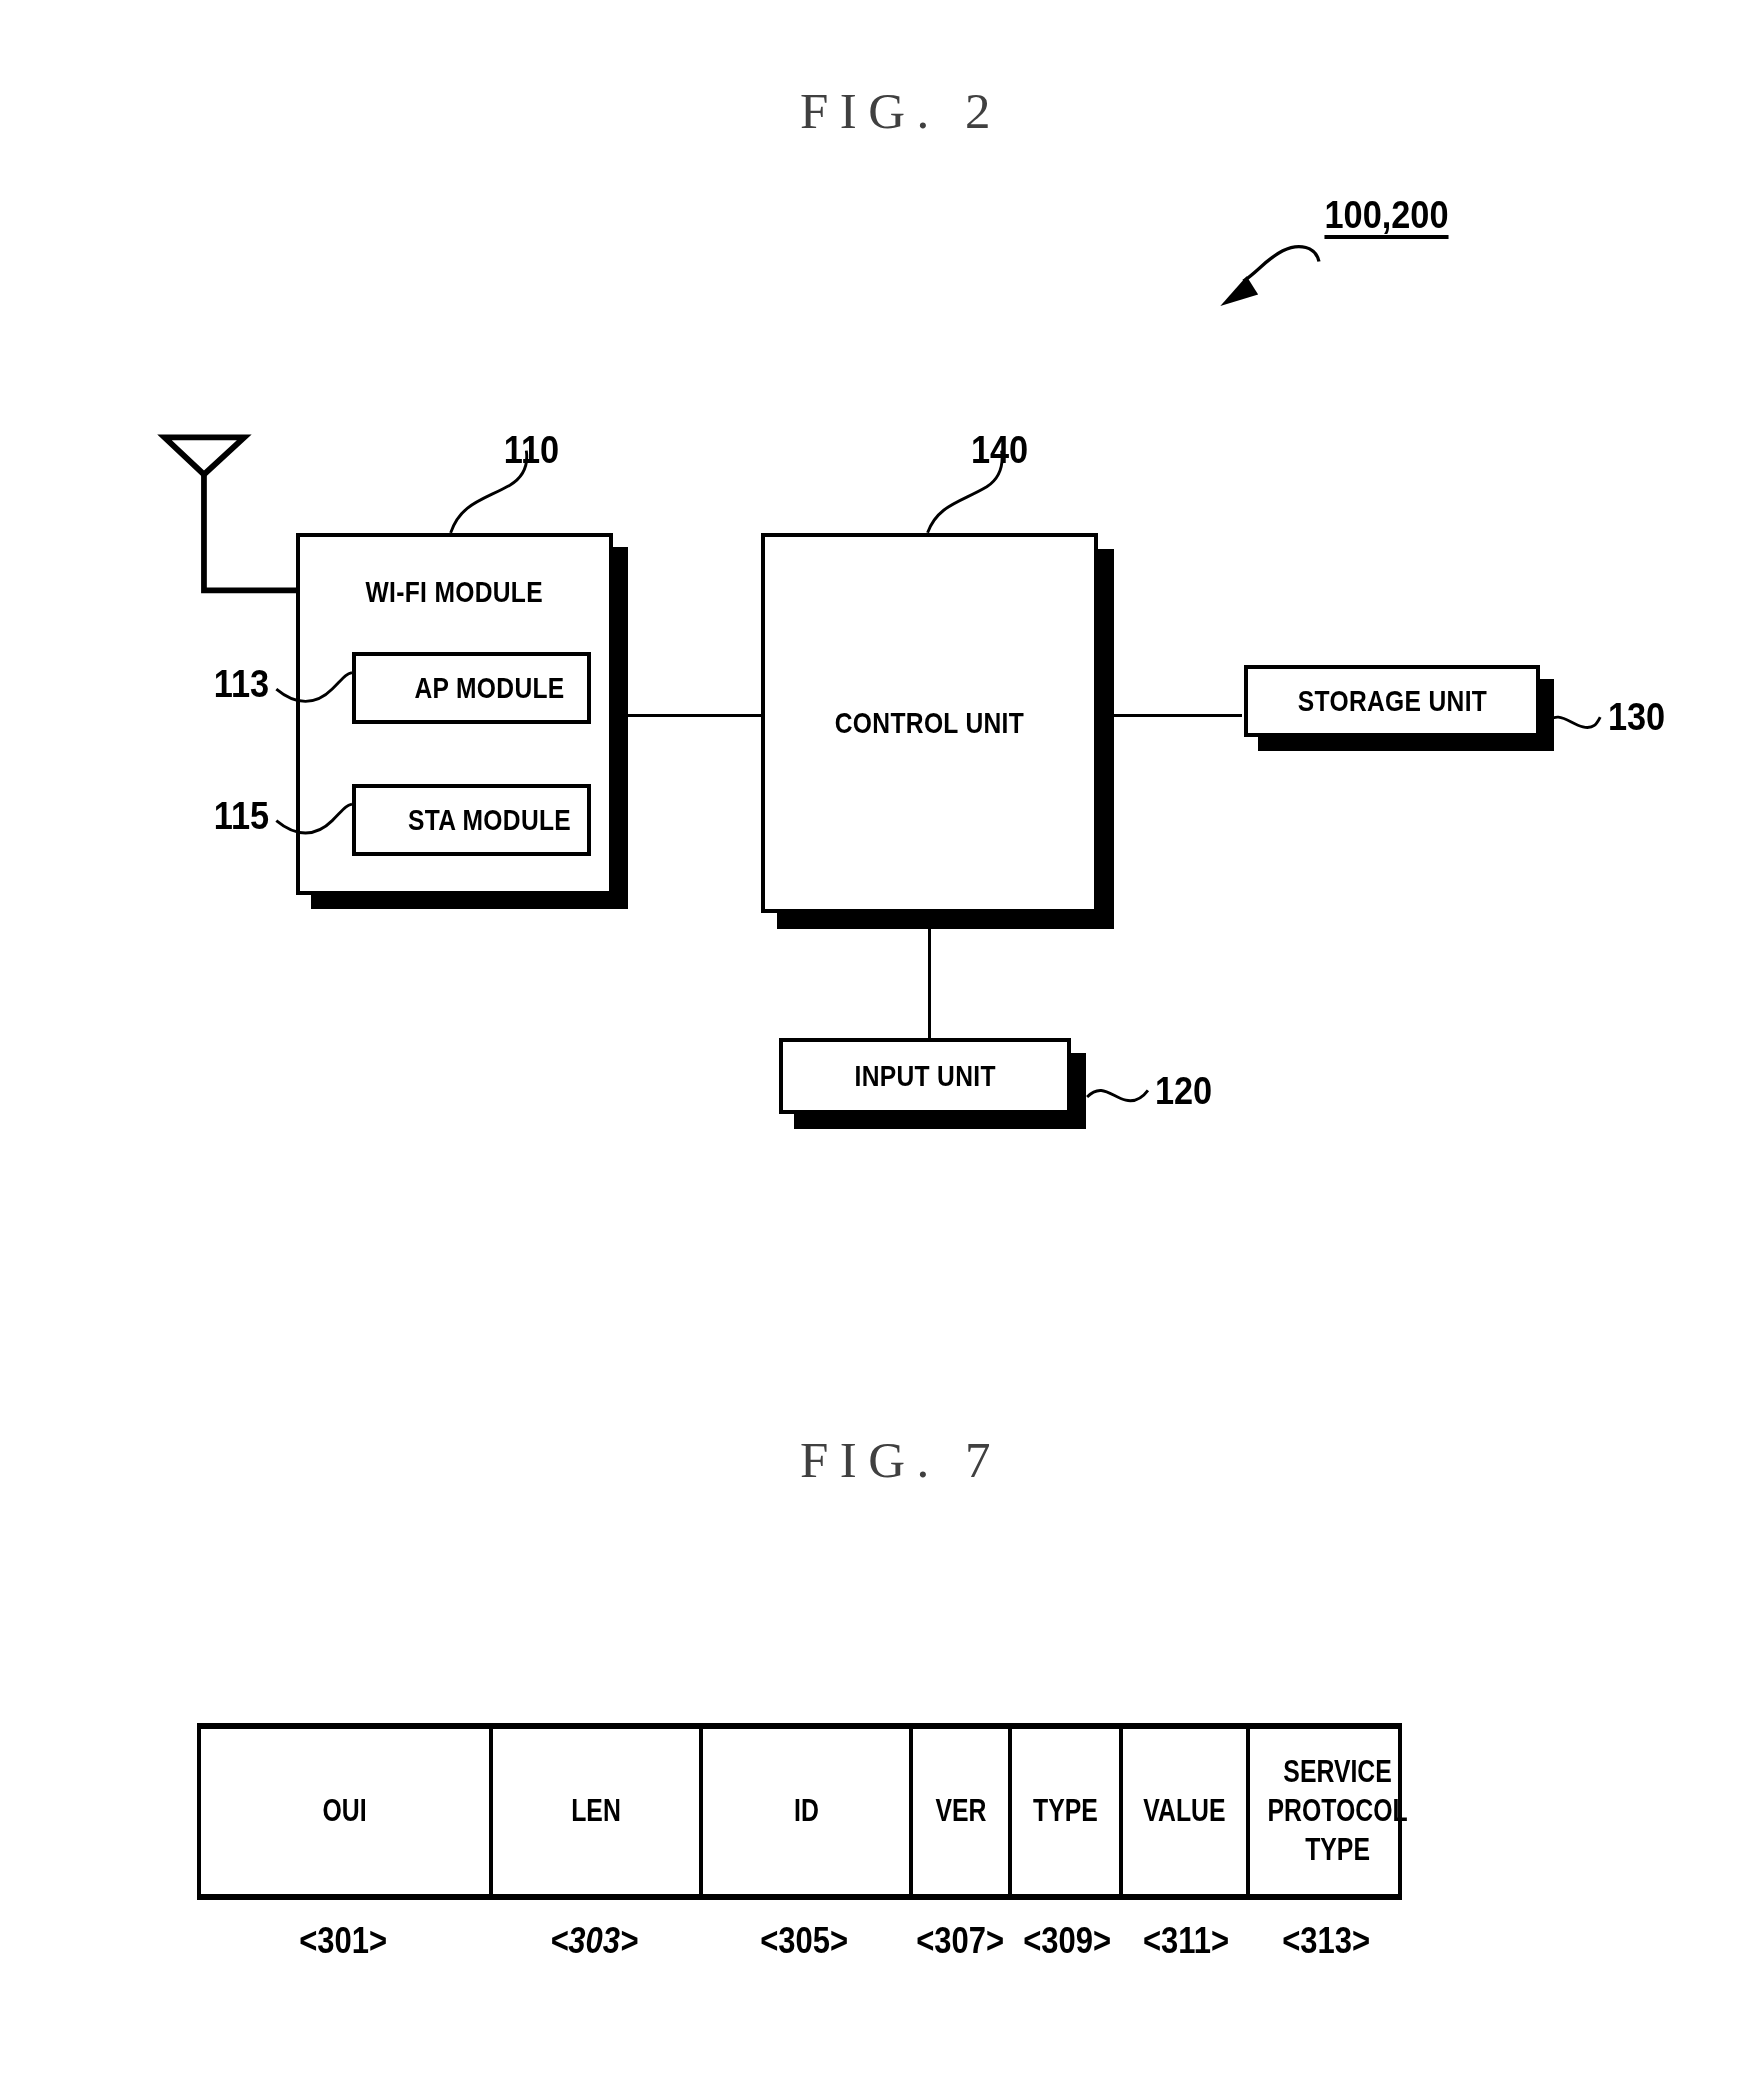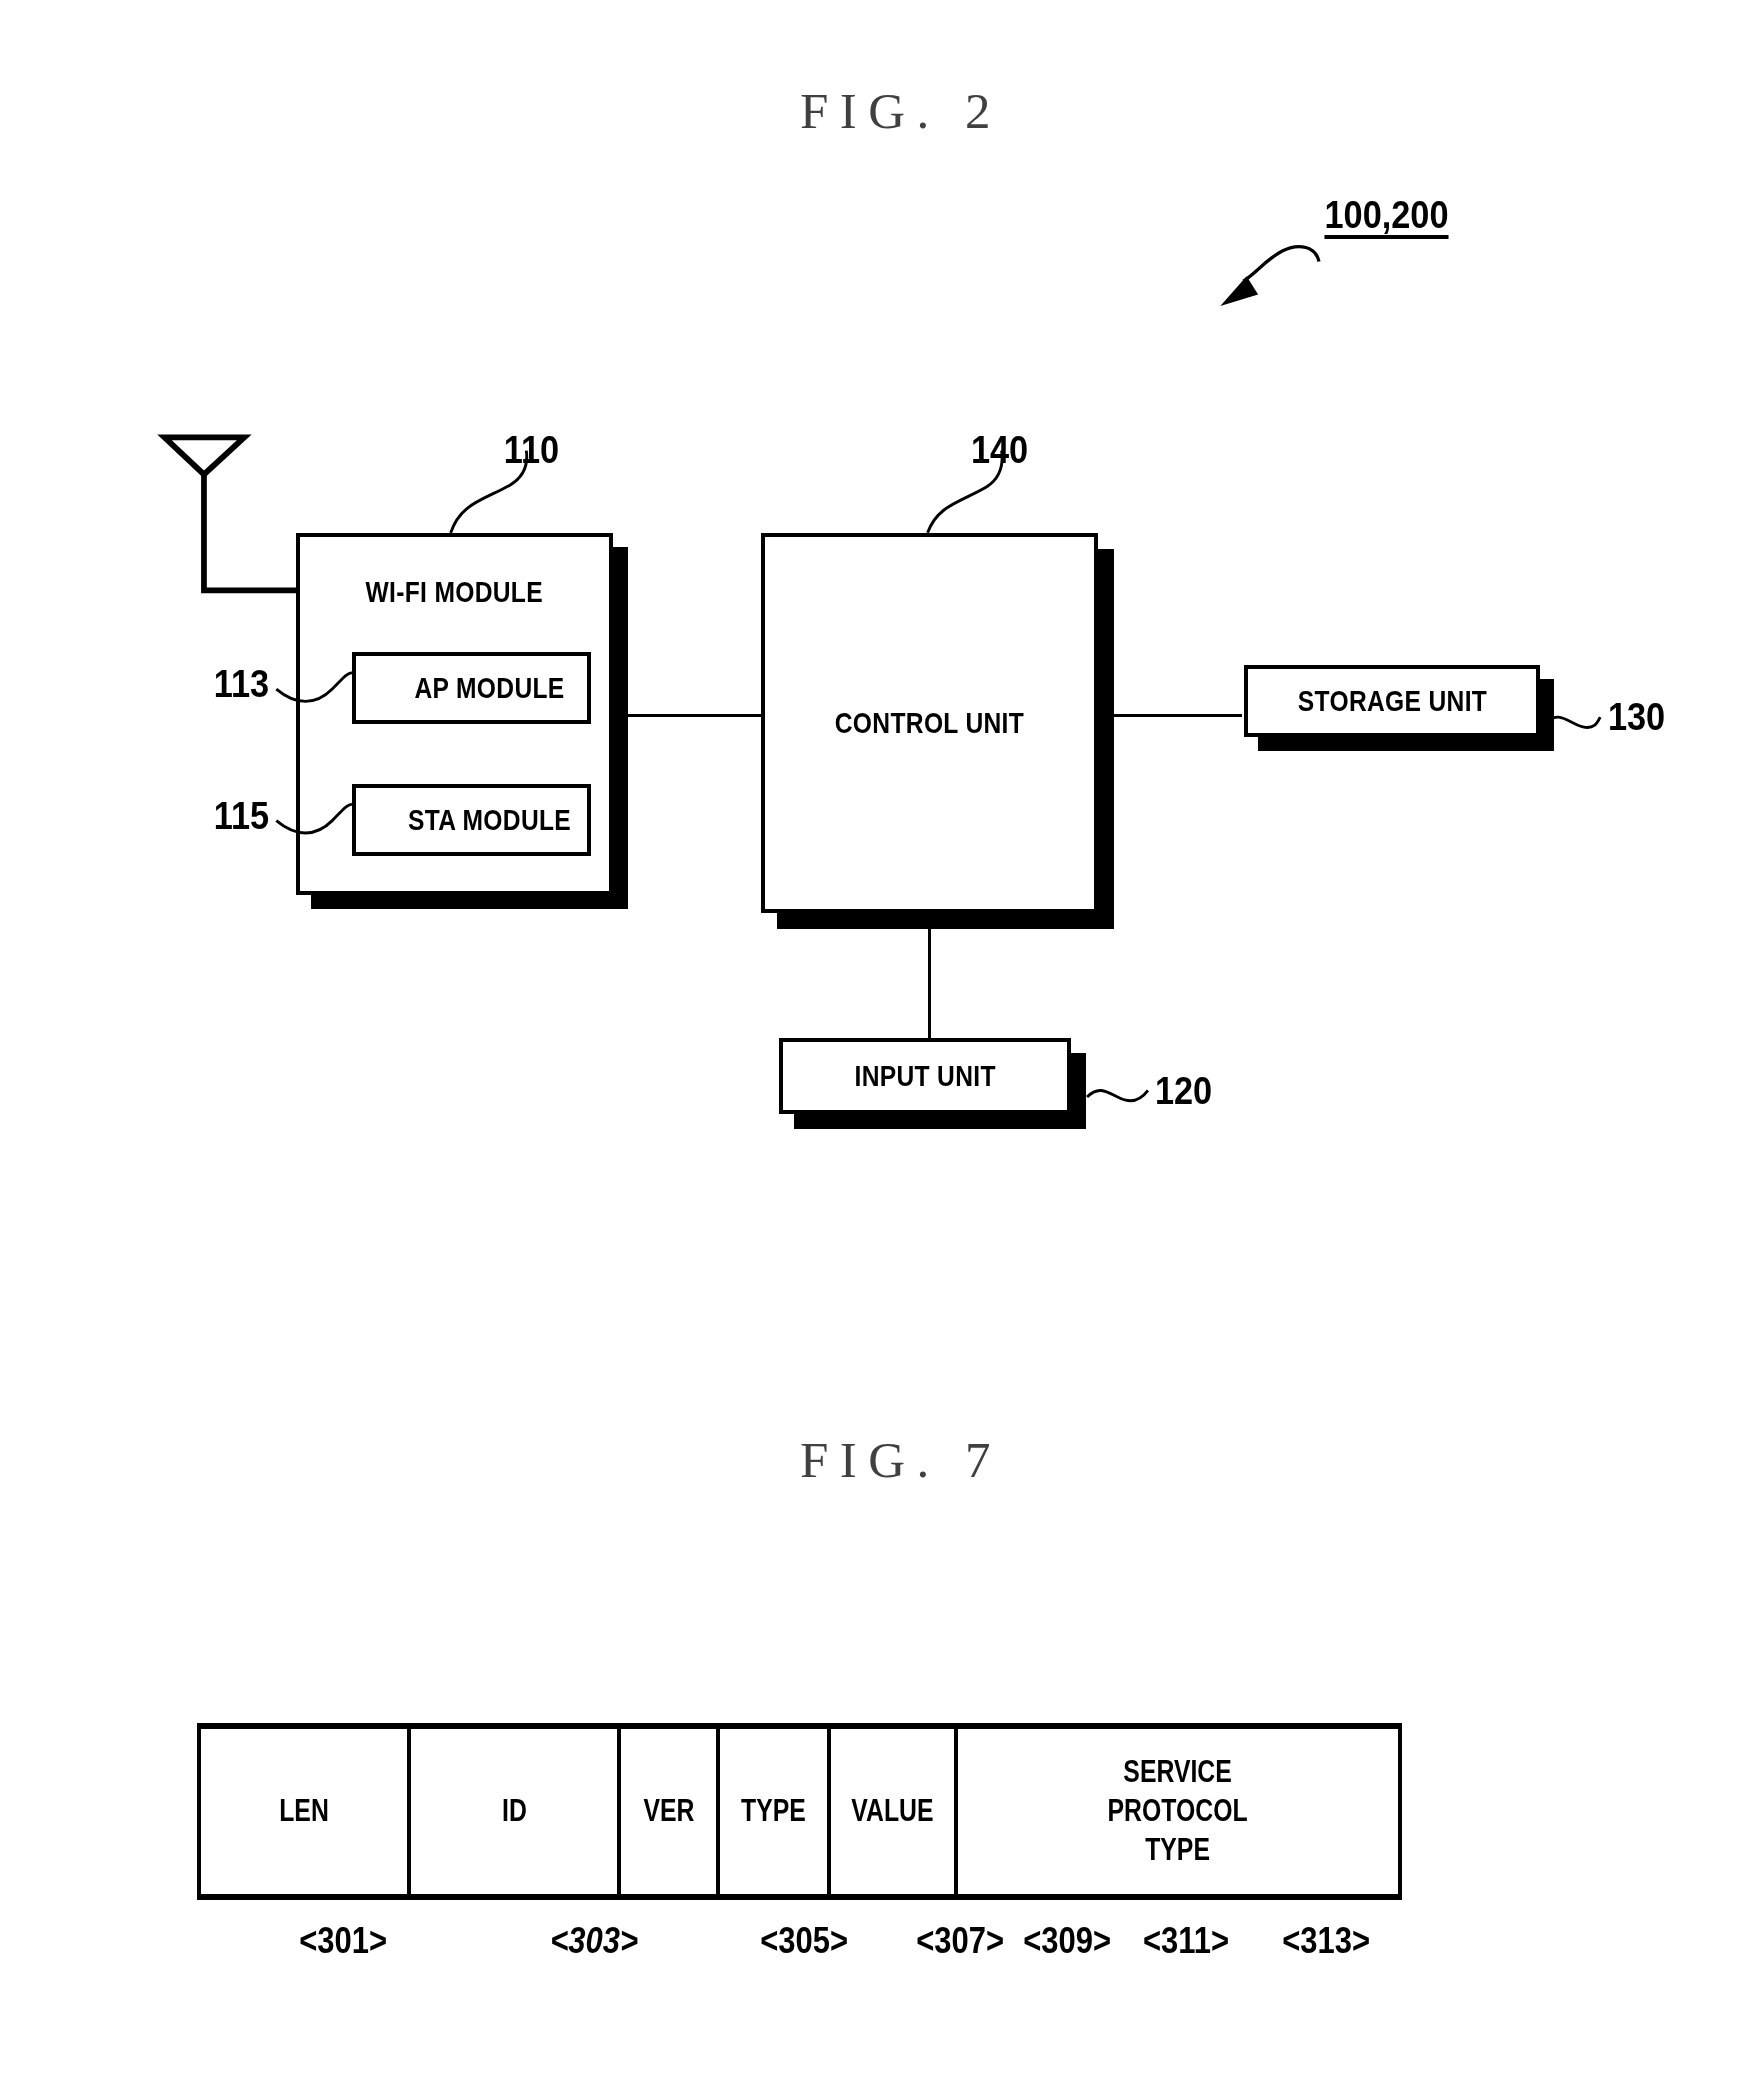--- a/index.html
+++ b/index.html
@@ -237,20 +237,23 @@
 
   <g>
     <path d="M1604,318 C1600,300 1580,295 1560,305 C1540,315 1530,330 1512,342" fill="none" stroke="#000" stroke-width="4"></path>
     <polygon points="1516,336 1484,372 1530,358" fill="#000"></polygon>
   </g>
 </svg>
 
 <div class="fig-title" id="fig3-title">FIG. 7</div>
 
 <div id="fig3-table">
+  <div class="cell" style="flex:0 0 292px;">
+    <span>OUI</span>
+  </div>
   <div class="cell" style="flex:0 0 210px;">
     <span>LEN</span>
   </div>
   <div class="cell" style="flex:0 0 210px;">
     <span>ID</span>
   </div>
   <div class="cell" style="flex:0 0 99px;">
     <span>VER</span>
   </div>
   <div class="cell" style="flex:0 0 111px;">

